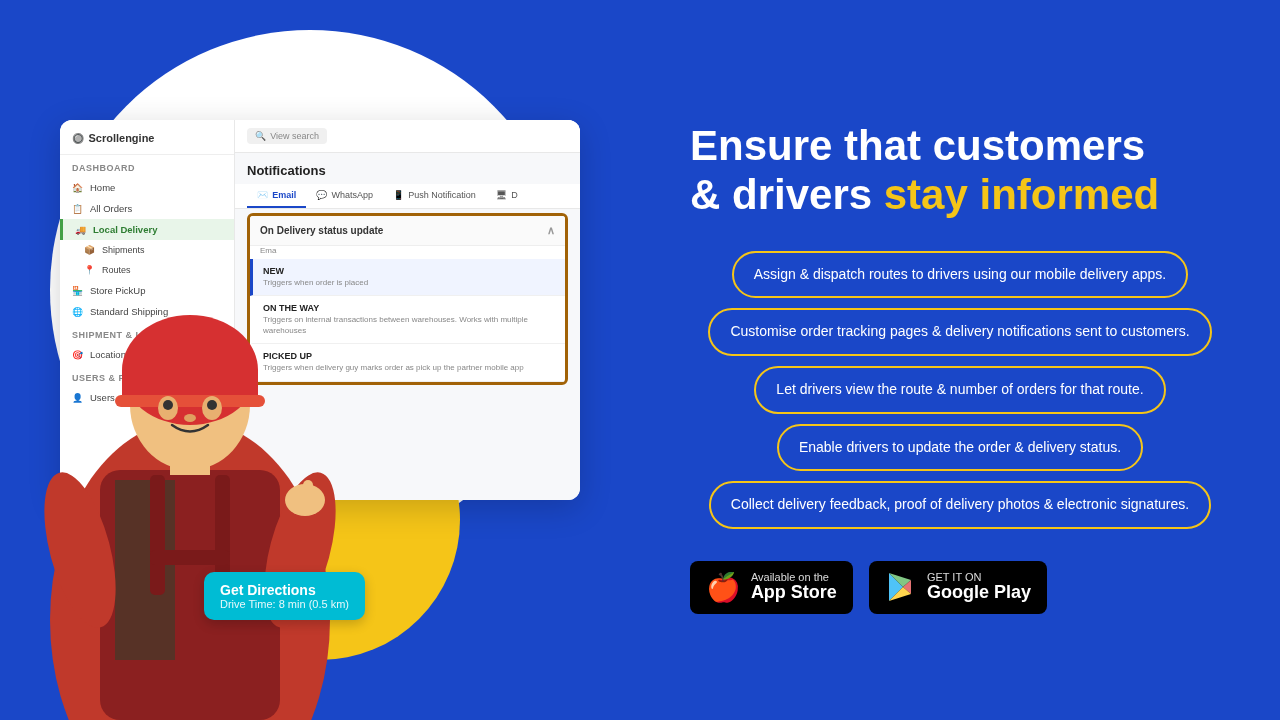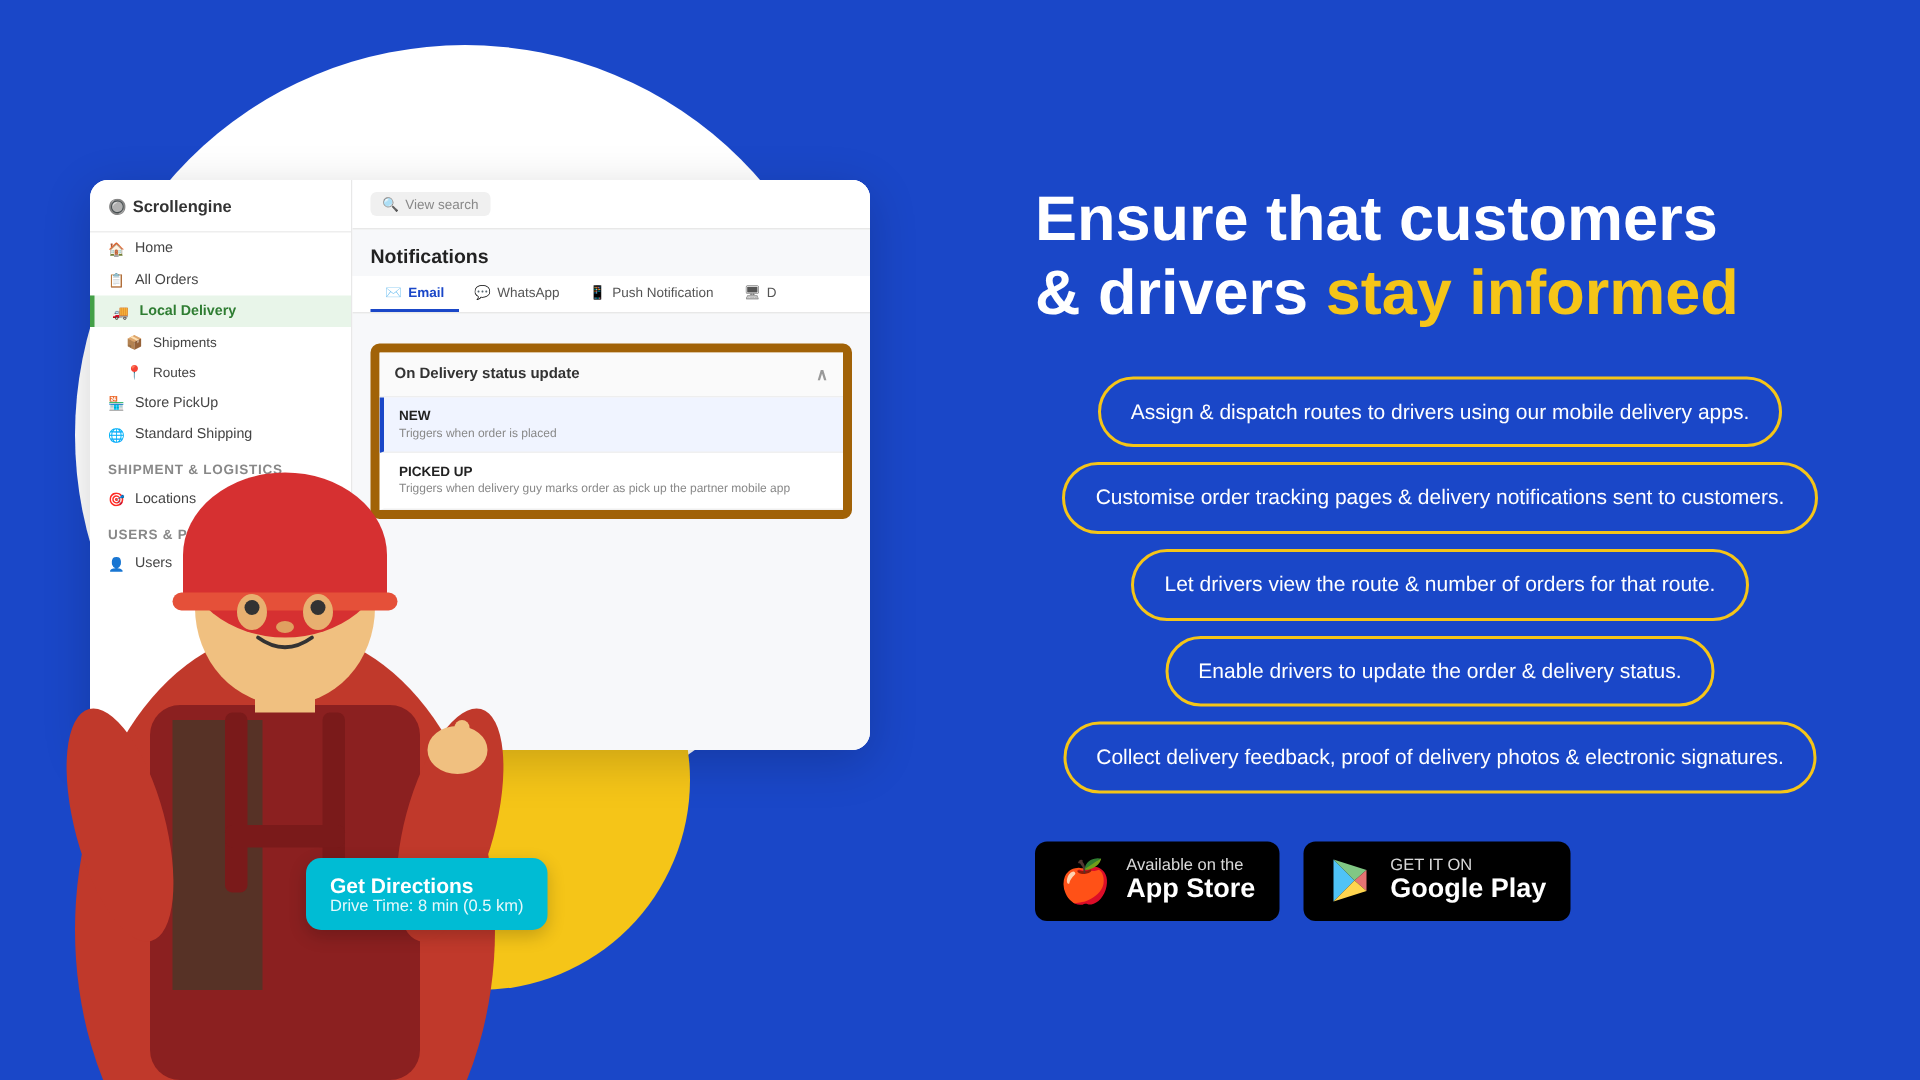--- a/index.html
+++ b/index.html
@@ -181,24 +181,24 @@
       border-bottom: 2px solid transparent;
     }
     .tab-item.active {
       color: #1a47c8;
       border-bottom: 2px solid #1a47c8;
       font-weight: 600;
     }
     .tab-icon { font-size: 9px; }
 
     .notification-section {
-      margin: 20px 12px;
+      margin: 4px 12px;
       background: white;
       border-radius: 6px;
-      border: 6px solid #a16207;
+      border: 3px solid #a16207;
       overflow: hidden;
     }
     .section-header {
       display: flex;
       justify-content: space-between;
       align-items: center;
       padding: 8px 10px;
       font-size: 10px;
       font-weight: 600;
       color: #333;
@@ -335,20 +335,21 @@
   <div class="yellow-shape"></div>
 
   <div class="app-mockup">
 
     <div class="mockup-sidebar">
       <div class="sidebar-logo">
         <span class="scroll-icon">🔘</span>
         <span>Scrollengine</span>
       </div>
 
+      <div class="sidebar-section-label">Dashboard</div>
       <div class="sidebar-item">
         <span class="sidebar-icon">🏠</span>
         <span>Home</span>
       </div>
       <div class="sidebar-item">
         <span class="sidebar-icon">📋</span>
         <span>All Orders</span>
       </div>
       <div class="sidebar-item active">
         <span class="sidebar-icon">🚚</span>
@@ -411,24 +412,29 @@
           <span class="tab-icon">🖥</span>
           <span>D</span>
         </div>
       </div>
 
       <div class="notification-section">
         <div class="section-header">
           <span>On Delivery status update</span>
           <span class="section-header-right">∧</span>
         </div>
+        <div class="email-badge">Ema</div>
 
         <div class="notif-item highlight">
           <div class="notif-item-title">NEW</div>
           <div class="notif-item-desc">Triggers when order is placed</div>
+        </div>
+        <div class="notif-item">
+          <div class="notif-item-title">ON THE WAY</div>
+          <div class="notif-item-desc">Triggers on internal transactions between warehouses. Works with multiple warehouses</div>
         </div>
         <div class="notif-item">
           <div class="notif-item-title">PICKED UP</div>
           <div class="notif-item-desc">Triggers when delivery guy marks order as pick up the partner mobile app</div>
         </div>
       </div>
     </div>
   </div>
 
   <div class="delivery-person">

